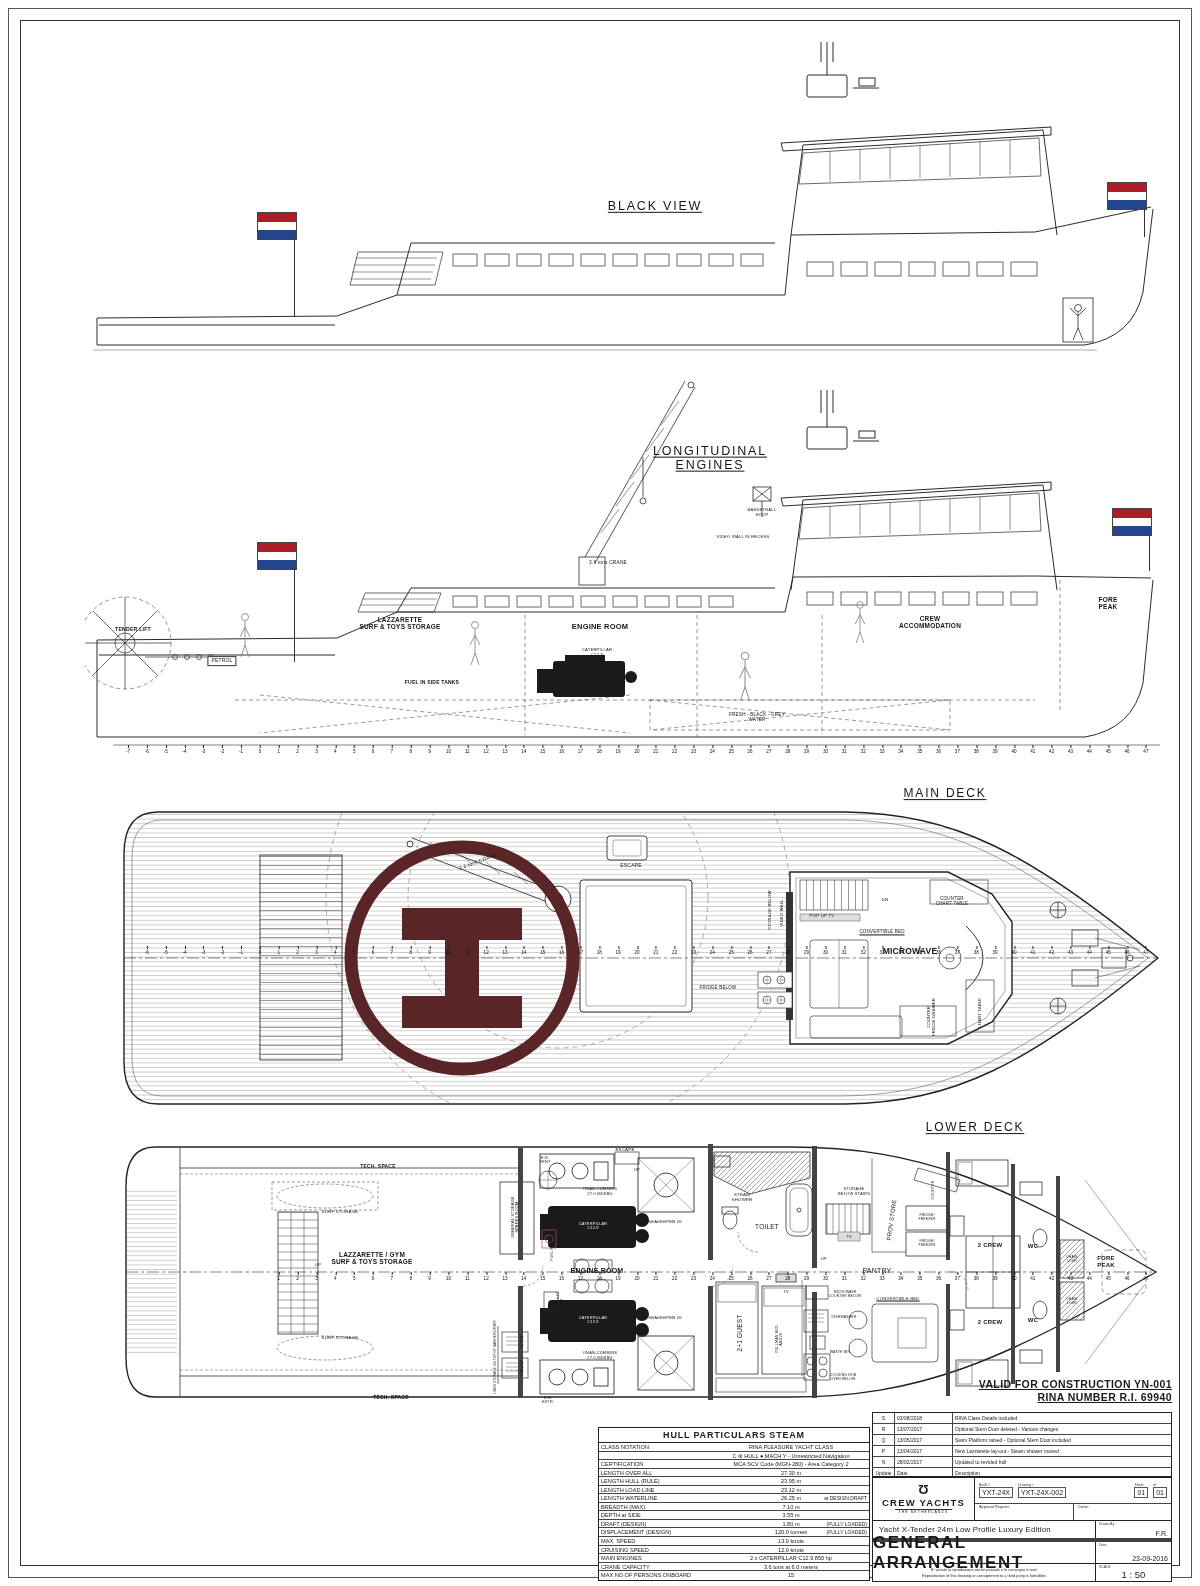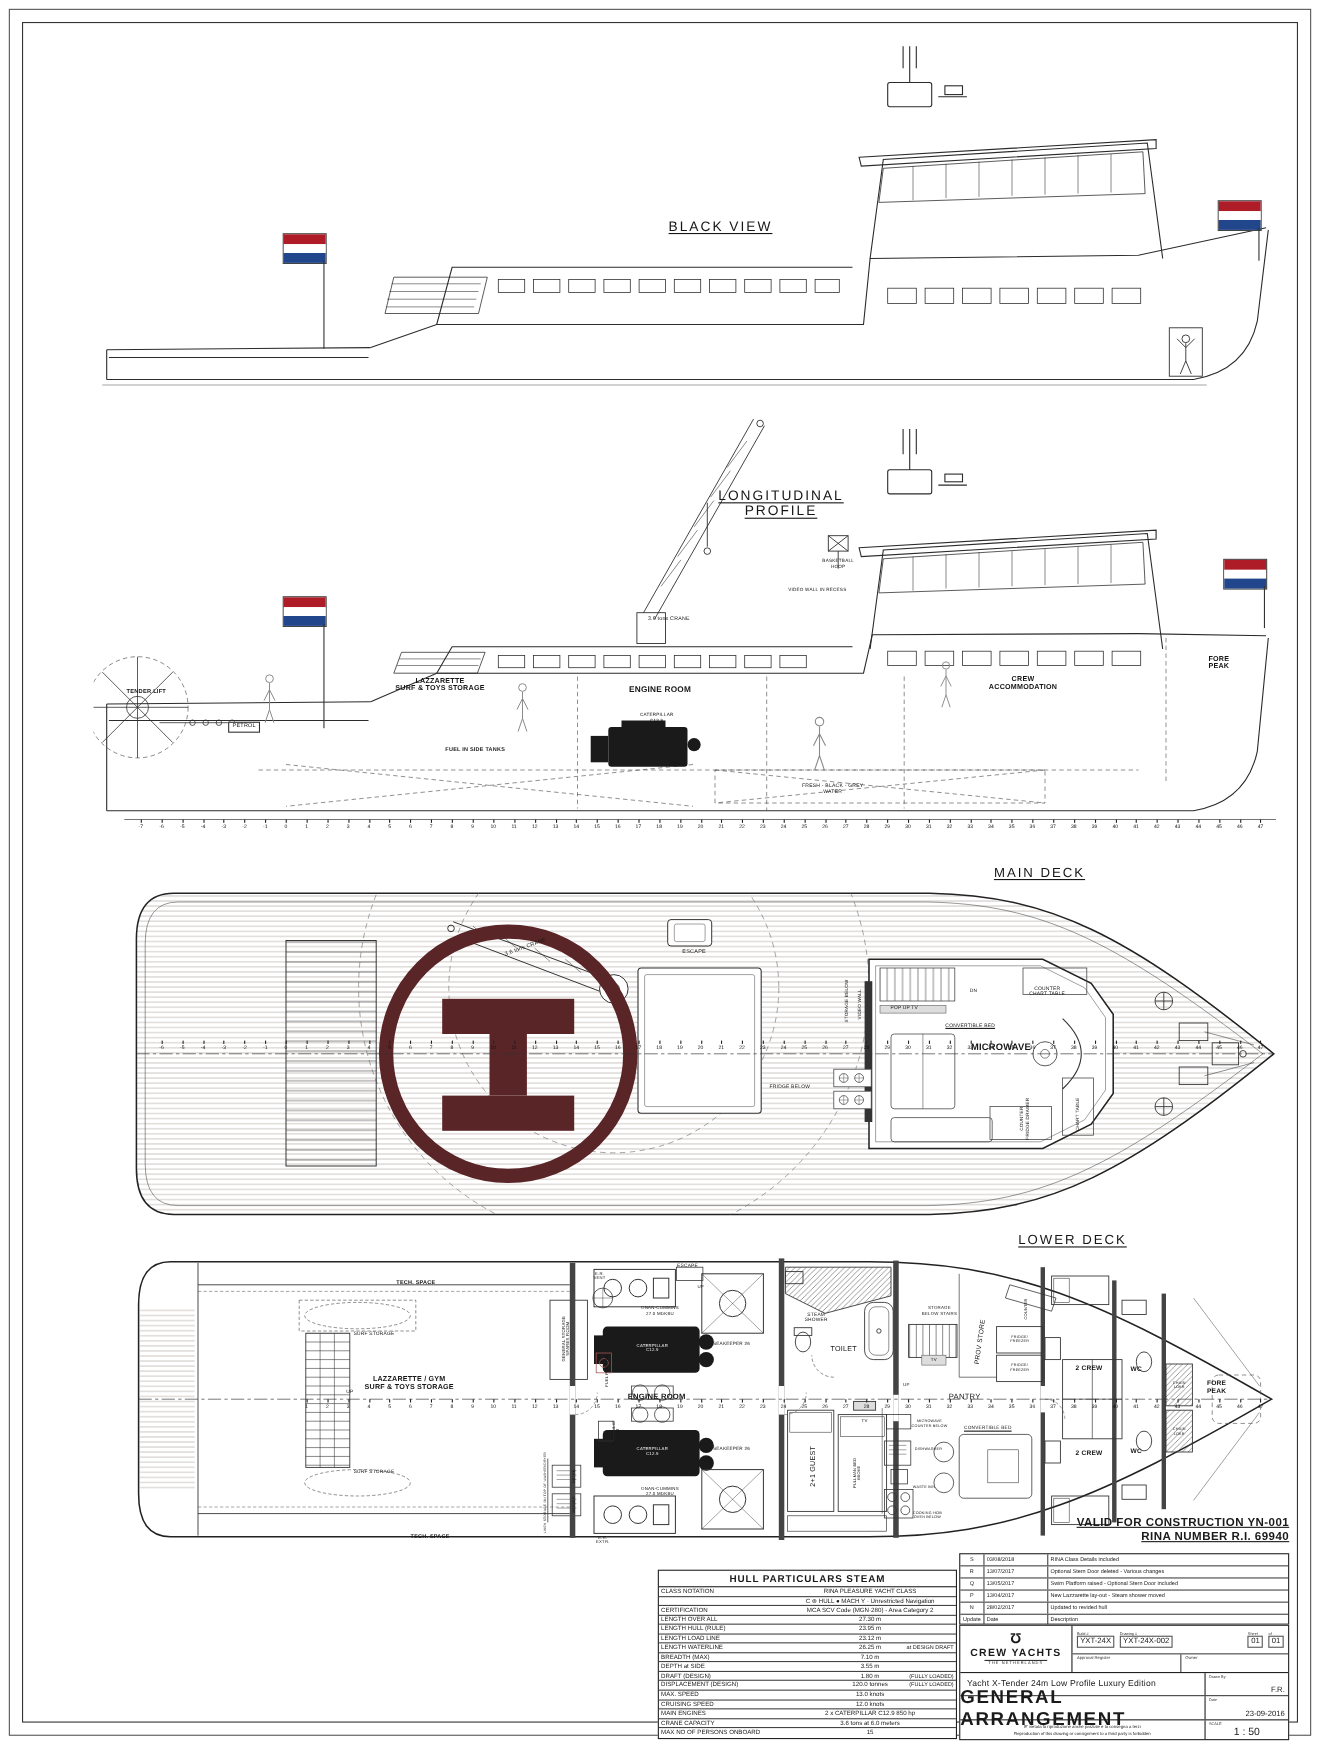--- a/index.html
+++ b/index.html
@@ -57,21 +57,21 @@
   .tb-logo .brand{font-size:9.5px;font-weight:700;letter-spacing:1.2px;margin-top:1px;}
   .tb-logo .brandsub{font-size:3.6px;letter-spacing:1px;border-top:.6px solid #333;margin-top:1px;padding:0 4px;}
   .tb-fields{flex:1;display:flex;flex-direction:column;}
   .tb-fr1{flex:1.5;display:flex;align-items:center;gap:5px;padding:1px 4px;border-bottom:.6px solid #444;box-sizing:border-box;}
   .tb-fgroup{display:flex;flex-direction:column;}
   .tb-flabel{font-size:3.5px;color:#333;}
   .tb-box{border:.8px solid #555;font-size:7px;padding:0 2px;line-height:9px;white-space:nowrap;}
   .tb-fr2{flex:1;display:flex;font-size:3.8px;color:#333;}
   .tb-fr2 span{flex:1;padding:1px 4px;}
   .tb-fr2 span + span{border-left:.6px solid #444;}
-  .tb-r2{height:22px;display:flex;border-bottom:1px solid #404040;box-sizing:border-box;}
+  .tb-r2{height:22px;display:flex;border-bottom:4px solid #404040;box-sizing:border-box;}
   .tb-sub{flex:1;font-size:7.8px;display:flex;align-items:center;padding-left:6px;letter-spacing:.2px;}
   .tb-cell{width:76px;border-left:1px solid #222;box-sizing:border-box;display:flex;flex-direction:column;padding:1px 3px;}
   .tb-cl{font-size:3.5px;color:#333;}
   .tb-cv{font-size:7px;text-align:right;margin-top:auto;}
   .tb-r3{height:22px;display:flex;border-bottom:1px solid #222;box-sizing:border-box;}
   .tb-main{flex:1;display:flex;align-items:center;justify-content:center;font-size:17px;font-weight:700;
            letter-spacing:1.5px;}
   .tb-r4{flex:1;display:flex;}
   .tb-disc{flex:1;font-size:3.9px;text-align:center;display:flex;flex-direction:column;justify-content:center;
            line-height:1.5;color:#222;}
@@ -292,21 +292,21 @@
         <span style="left: 928.95px;">40</span>
         <span style="left: 947.8px;">41</span>
         <span style="left: 966.65px;">42</span>
         <span style="left: 985.5px;">43</span>
         <span style="left: 1004.35px;">44</span>
         <span style="left: 1023.2px;">45</span>
         <span style="left: 1042.05px;">46</span>
         <span style="left: 1060.9px;">47</span>
       </div>
   <div class="lbl vtitle" style="left: 625px; top: 93px; font-size: 12.5px; transform: translate(-50%, -50%);">LONGITUDINAL
-PROFILE</div>
+ENGINES</div>
       <div class="lbl" style="left: 677px; top: 148px; font-size: 4.2px; transform: translate(-50%, -50%);">BASKETBALL
 HOOP</div>
       <div class="lbl" style="left: 658px; top: 172px; font-size: 4.2px; transform: translate(-50%, -50%);">VIDEO WALL IN RECESS</div>
       <div class="lbl" style="left: 523px; top: 198px; font-size: 4.8px; transform: translate(-50%, -50%);">3.6 tons CRANE</div>
       <div class="lbl" style="left: 48px; top: 265px; font-size: 5.2px; font-weight: 600; transform: translate(-50%, -50%);">TENDER LIFT</div>
       <div class="lbl box" style="left: 137px; top: 296px; font-size: 5px; transform: translate(-50%, -50%);">PETROL</div>
       <div class="lbl" style="left: 315px; top: 258px; font-size: 6.5px; font-weight: 600; transform: translate(-50%, -50%);">LAZZARETTE
 SURF &amp; TOYS STORAGE</div>
       <div class="lbl" style="left: 515px; top: 262px; font-size: 7.5px; font-weight: 600; transform: translate(-50%, -50%);">ENGINE ROOM</div>
       <div class="lbl" style="left: 512px; top: 288px; font-size: 4.2px; transform: translate(-50%, -50%);">CATERPILLAR

